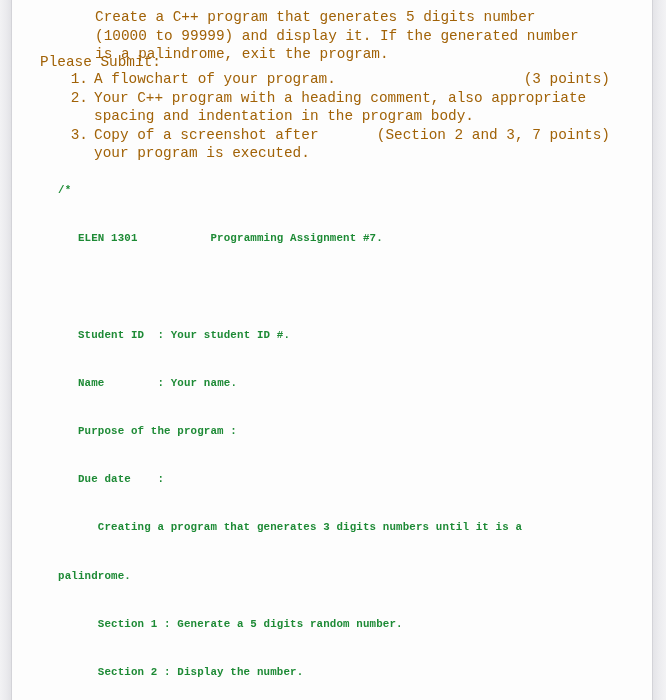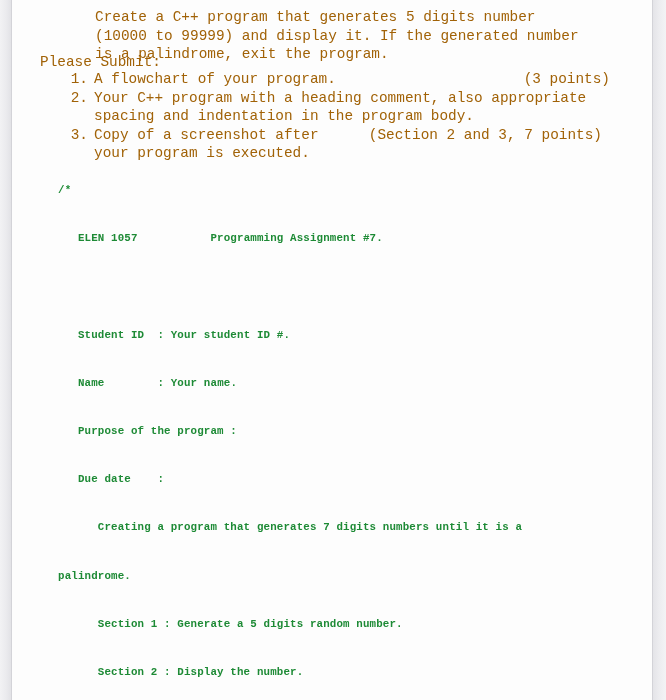--- a/index.html
+++ b/index.html
@@ -86,21 +86,21 @@
   }
   .req-row {
     display: flex;
     justify-content: space-between;
     align-items: baseline;
     gap: 20px;
   }
   .req-text { display: inline; }
   .req-points { white-space: nowrap; }
   .pts-1 { }
-  .pts-3 { margin-right: 8px; text-align: right; }
+  .pts-3 { margin-right: 0px; text-align: right; }
 
   
   .code {
     position: absolute;
     left: 46px;
     top: 148px;
     width: 600px;
     font-family: "Liberation Mono", "DejaVu Sans Mono", monospace;
     font-size: 10.8px;
     line-height: 12.05px;
@@ -148,33 +148,33 @@
           <span class="req-points pts-3">(Section 2 and 3, 7 points)</span>
         </span>
       </li>
 
     </ul>
 
     <div class="code">
 
       <span class="ln"><span class="cmt">/*</span></span>
 
-      <span class="ln">   <span class="cmt">ELEN 1057</span>           <span class="cmt">Programming Assignment #7.</span></span>
+      <span class="ln">   <span class="cmt">ELEN 1301</span>           <span class="cmt">Programming Assignment #7.</span></span>
 
       <span class="ln"> </span>
 
       <span class="ln">   <span class="cmt">Student ID</span>  <span class="cmt">: Your student ID #.</span></span>
 
       <span class="ln">   <span class="cmt">Name</span>        <span class="cmt">: Your name.</span></span>
 
       <span class="ln">   <span class="cmt">Purpose of the program :</span></span>
 
       <span class="ln">   <span class="cmt">Due date</span>    <span class="cmt">:</span></span>
 
-      <span class="ln">      <span class="cmt">Creating a program that generates 7 digits numbers until it is a</span></span>
+      <span class="ln">      <span class="cmt">Creating a program that generates 3 digits numbers until it is a</span></span>
 
       <span class="ln"><span class="cmt">palindrome.</span></span>
 
       <span class="ln">      <span class="cmt">Section 1 : Generate a 5 digits random number.</span></span>
 
       <span class="ln">      <span class="cmt">Section 2 : Display the number.</span></span>
 
       
 
       

